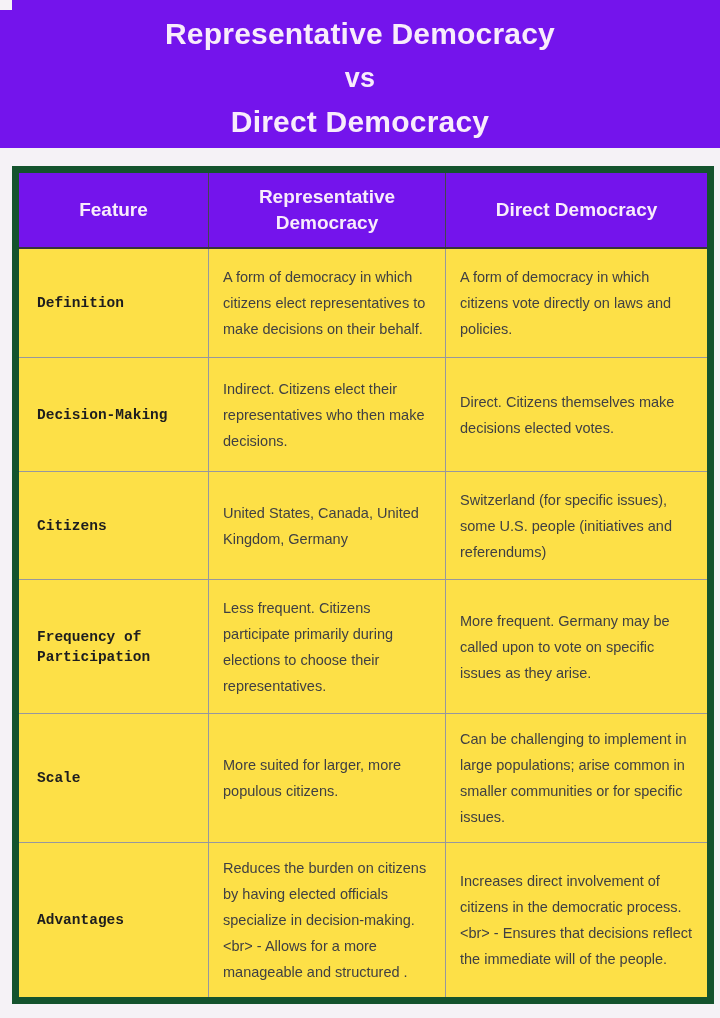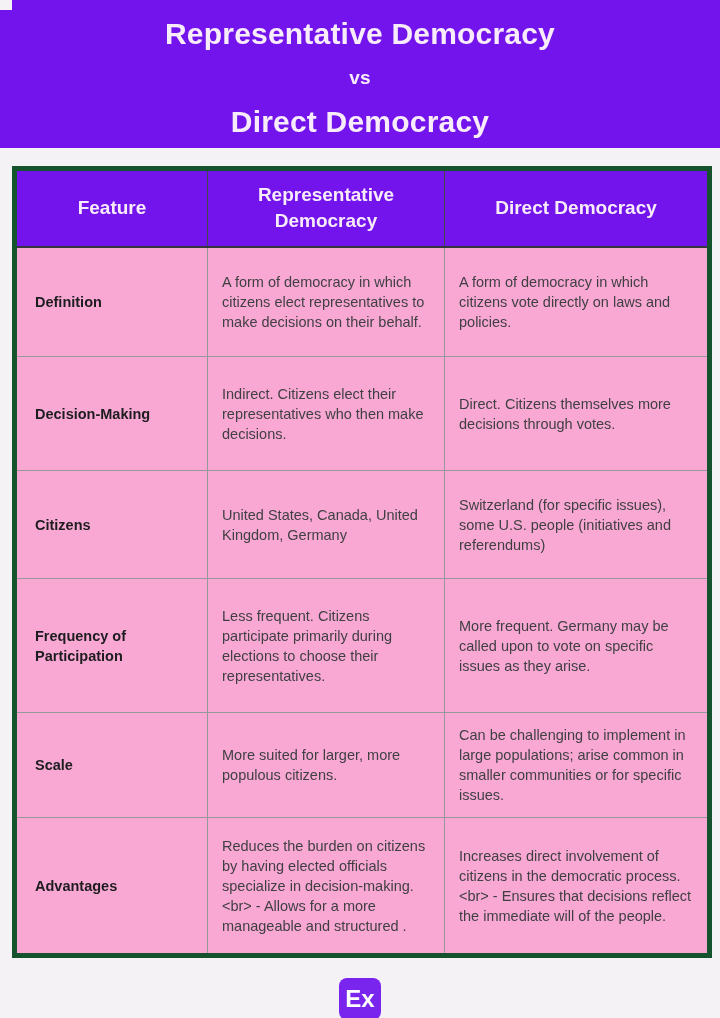--- a/index.html
+++ b/index.html
@@ -22,31 +22,31 @@
     position: absolute; left: 0; top: 0;
     width: 12px; height: 10px;
     background: #f5f2f6;
   }
   .banner .line {
     font-weight: 700;
     font-size: 30px;
     line-height: 44px;
     letter-spacing: 0.2px;
   }
-  .banner .line.vs { font-size: 19px; }
+  .banner .line.vs { font-size: 27px; }
   
   .table-wrap {
     margin: 18px 13px 0 12px;
   }
   table.compare {
     width: 695px;
     border-collapse: collapse;
     table-layout: fixed;
-    background: #f9a8d4;
-    border: 5px solid #14532d;
+    background: #fde047;
+    border: 7px solid #14532d;
   }
   col.c1 { width: 193px; }
   col.c2 { width: 237px; }
   col.c3 { width: 265px; }
   th, td {
     border: 1px solid #97979d;
     vertical-align: middle;
   }
   thead th {
     background: #7414ec;
@@ -59,25 +59,26 @@
     border-color: #45454d;
     border-bottom: 2px solid #35353d;
     text-align: center;
   }
   td.feature {
     font-weight: 700;
     font-size: 14.5px;
     color: #1d1d1f;
     padding: 10px 12px 10px 18px;
     line-height: 20px;
+    font-family: Liberation Mono, monospace;
   }
   td.cell {
     font-size: 14.5px;
     color: #404043;
-    line-height: 20px;
+    line-height: 26px;
     padding: 12px 10px 12px 14px;
     margin-left: 6px;
   }
   tr.r1 { height: 110px; }
   tr.r2 { height: 114px; }
   tr.r3 { height: 108px; }
   tr.r4 { height: 134px; }
   tr.r5 { height: 100px; }
   tr.r6 { height: 138px; }
   
@@ -130,21 +131,21 @@
     </thead>
     <tbody>
       <tr class="r1">
         <td class="feature">Definition</td>
         <td class="cell">A form of democracy in which citizens elect representatives to make decisions on their behalf.</td>
         <td class="cell">A form of democracy in which citizens vote directly on laws and policies.</td>
       </tr>
       <tr class="r2">
         <td class="feature">Decision-Making</td>
         <td class="cell">Indirect. Citizens elect their representatives who then make decisions.</td>
-        <td class="cell">Direct. Citizens themselves more decisions through votes.</td>
+        <td class="cell">Direct. Citizens themselves make decisions elected votes.</td>
       </tr>
       <tr class="r3">
         <td class="feature">Citizens</td>
         <td class="cell">United States, Canada, United Kingdom, Germany</td>
         <td class="cell">Switzerland (for specific issues), some U.S. people (initiatives and referendums)</td>
       </tr>
       <tr class="r4">
         <td class="feature">Frequency of Participation</td>
         <td class="cell">Less frequent. Citizens participate primarily during elections to choose their representatives.</td>
         <td class="cell">More frequent. Germany may be called upon to vote on specific issues as they arise.</td>

